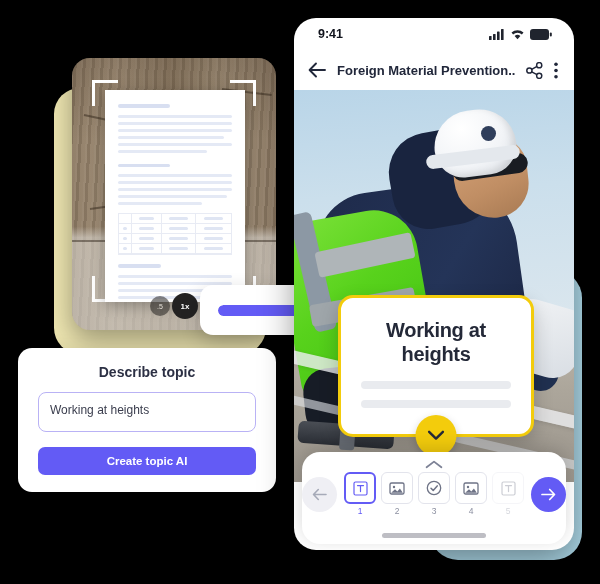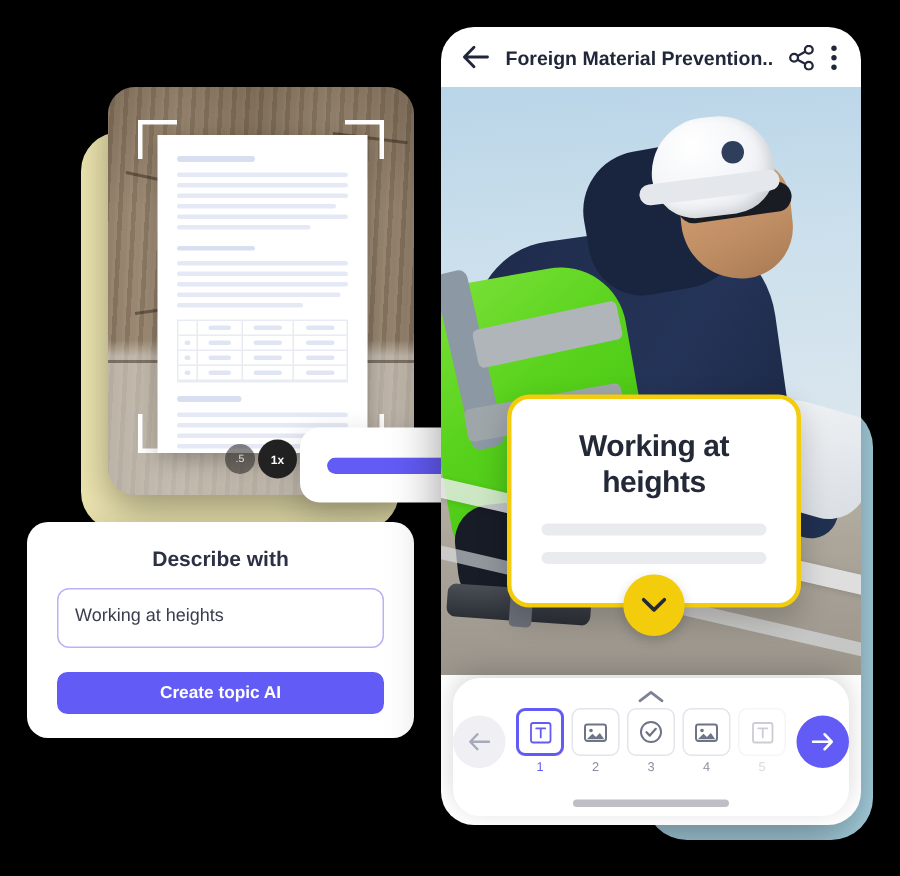--- a/index.html
+++ b/index.html
@@ -607,27 +607,46 @@
     </div>
   </div>
 
   <div class="progress-card">
     <div class="progress-track">
       <div class="progress-fill" id="progress-fill" style="width: 70%;"></div>
     </div>
   </div>
 
   <div class="topic-card">
-    <div class="topic-title">Describe with</div>
+    <div class="topic-title">Describe topic</div>
     <textarea class="topic-input" placeholder="Describe topic" style="">Working at heights</textarea>
     <button class="topic-btn">Create topic AI</button>
   </div>
 
   <div class="phone">
 
+    <div class="status-bar">
+      <span class="status-time">9:41</span>
+      <span class="status-icons">
+        <svg width="16" height="11" viewBox="0 0 16 11">
+          <rect x="0" y="7" width="2.6" height="4" rx=".6" fill="#20242E"></rect>
+          <rect x="4" y="5" width="2.6" height="6" rx=".6" fill="#20242E"></rect>
+          <rect x="8" y="2.5" width="2.6" height="8.5" rx=".6" fill="#20242E"></rect>
+          <rect x="12" y="0" width="2.6" height="11" rx=".6" fill="#20242E"></rect>
+        </svg>
+        <svg width="15" height="11" viewBox="0 0 15 11">
+          <path d="M7.5 10.2 4.6 6.9a4.6 4.6 0 0 1 5.8 0z" fill="#20242E"></path>
+          <path d="M1.5 3.6a9 9 0 0 1 12 0l-1.6 1.8a6.6 6.6 0 0 0-8.8 0z" fill="#20242E"></path>
+        </svg>
+        <svg width="22" height="11" viewBox="0 0 22 11">
+          <rect x="0" y="0" width="19" height="11" rx="3" fill="#20242E"></rect>
+          <rect x="19.8" y="3.6" width="2" height="3.8" rx="1" fill="#20242E"></rect>
+        </svg>
+      </span>
+    </div>
 
     <div class="app-bar">
       <svg width="18" height="16" viewBox="0 0 18 16">
         <path d="M8 1.5 1.6 8 8 14.5M1.8 8H17" stroke="#21273A" stroke-width="1.9" fill="none" stroke-linecap="round" stroke-linejoin="round"></path>
       </svg>
       <span class="app-title">Foreign Material Prevention...</span>
       <svg width="17" height="17" viewBox="0 0 17 17">
         <circle cx="13.2" cy="3.2" r="2.6" stroke="#21273A" stroke-width="1.5" fill="none"></circle>
         <circle cx="3.4" cy="8.5" r="2.6" stroke="#21273A" stroke-width="1.5" fill="none"></circle>
         <circle cx="13.2" cy="13.8" r="2.6" stroke="#21273A" stroke-width="1.5" fill="none"></circle>

